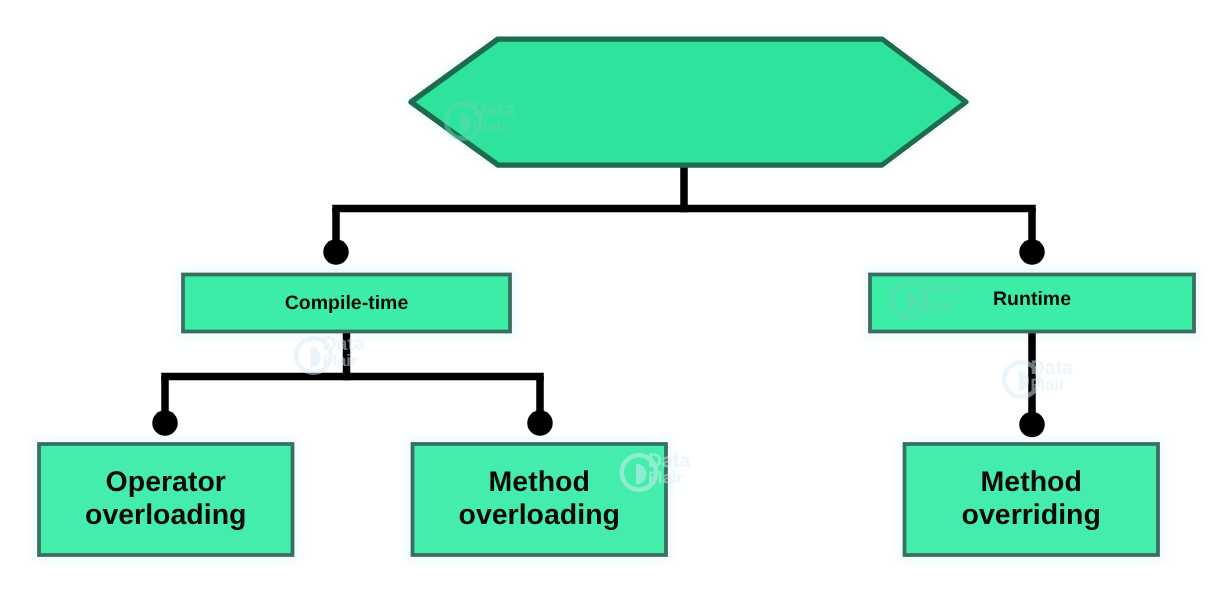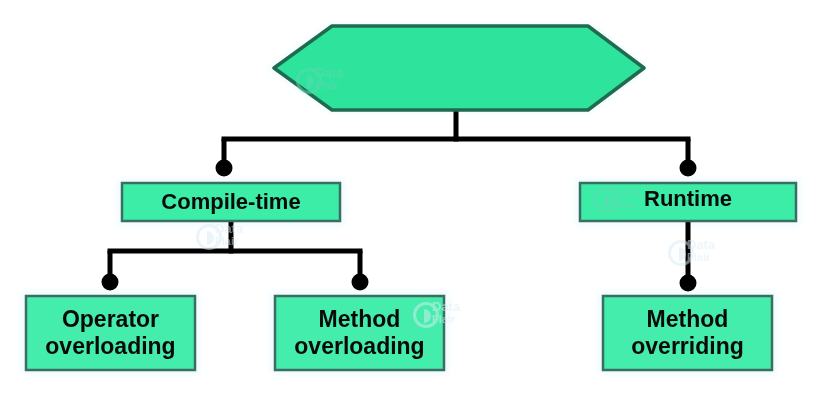--- a/index.html
+++ b/index.html
@@ -37,24 +37,24 @@
     font-weight: bold;
     line-height: 1.18;
     pointer-events: none;
     white-space: pre-line;
   }
   .node-label.root-label {
     font-size: 25px;
     letter-spacing: 0.1px;
   }
   .node-label.mid-label {
-    font-size: 22px;
+    font-size: 13px;
   }
   .node-label.leaf-label {
-    font-size: 23px;
+    font-size: 19px;
   }
   
   .watermark {
     position: absolute;
     pointer-events: none;
     opacity: 0.5;
   }
   .wm-logo {
     position: absolute;
     left: 0;

